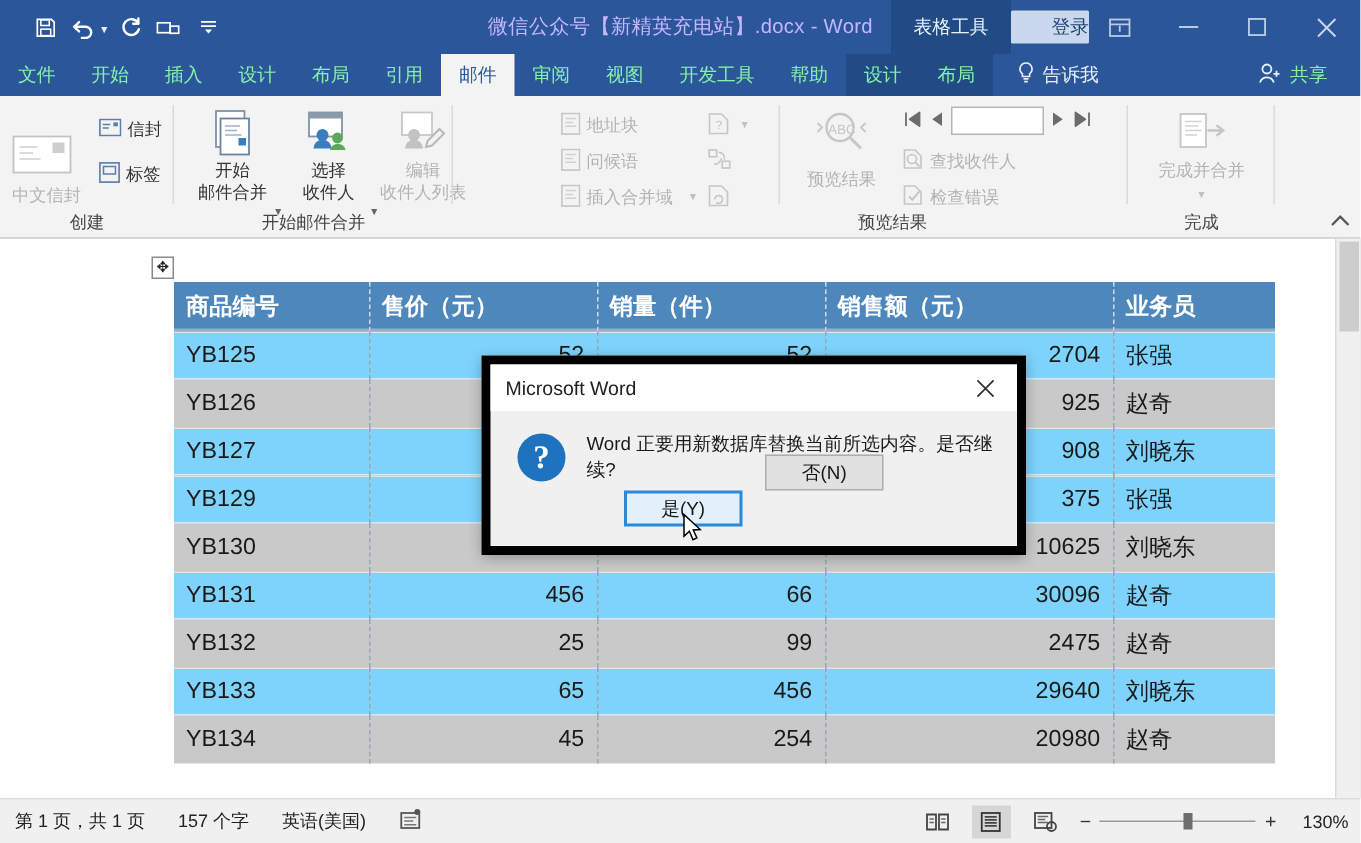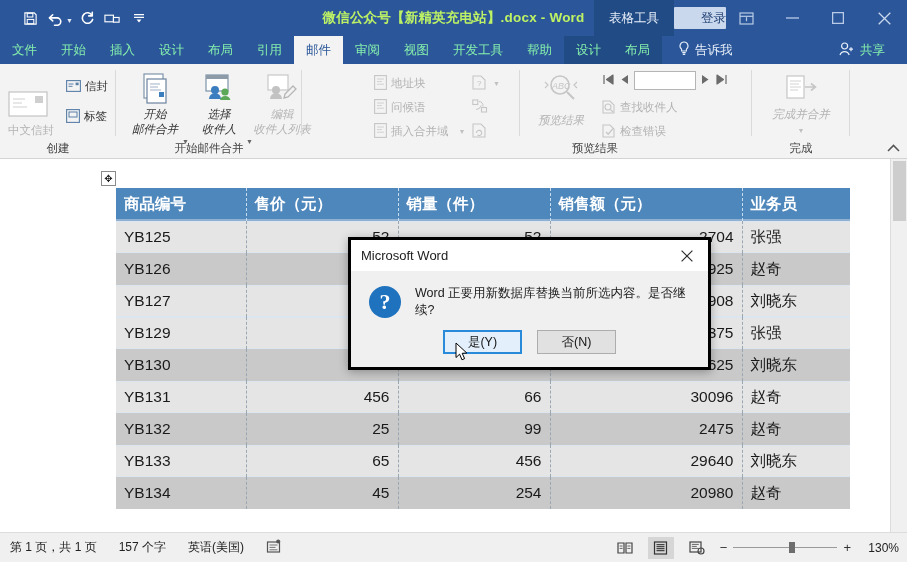--- a/index.html
+++ b/index.html
@@ -19,21 +19,21 @@
   .qat { display: flex; align-items: center; gap: 2px; padding-left: 18px; }
   .qat-btn {
     width: 24px; height: 24px; display: flex; align-items: center; justify-content: center;
     color: #fff;
   }
   .qat-btn svg { display: block; }
   .qat-caret { font-size: 7px; color: #e4ecf7; margin-left: -4px; margin-top: 5px; }
   .title-text {
     position: absolute; left: 0; right: 0; top: 0; height: 36px;
     display: flex; align-items: center; justify-content: center;
-    color: #bef264; font-size: 13.5px; pointer-events: none; letter-spacing: .2px; font-weight: bold;
+    color: #c4b5fd; font-size: 13.5px; pointer-events: none; letter-spacing: .2px;
   }
   .tabtools {
     position: absolute; left: 594px; top: 0; width: 80px; height: 36px;
     background: #204b85; display: flex; align-items: center; justify-content: center;
   }
   .tabtools span { color: #e9f0fa; font-size: 12.5px; }
   .signin {
     position: absolute; left: 674px; top: 7px; width: 52px; height: 22px;
     background: #c9d8ec; display: flex; align-items: center; justify-content: flex-end;
     border-radius: 1px;
@@ -69,21 +69,21 @@
   }
   .rgroup .glabel {
     position: absolute; bottom: 2px; width: 100%; text-align: center;
     font-size: 11.5px; color: #444;
   }
   .rgroup .gsep {
     position: absolute; right: 0; top: 6px; bottom: 22px; width: 1px; background: #dadada;
   }
   .bigbtn {
     position: absolute; display: flex; flex-direction: column; align-items: center;
-    width: 62px; top: 4px; font-style: italic;
+    width: 62px; top: 4px;
   }
   .bigbtn .ico { height: 38px; display: flex; align-items: flex-end; justify-content: center; }
   .bigbtn .lbl {
     font-size: 11.5px; color: #333; line-height: 13px; text-align: center; margin-top: 2px;
   }
   .bigbtn.dis .lbl { color: #b3b3b3; }
   .smallbtn {
     position: absolute; display: flex; align-items: center; gap: 4px; height: 21px;
     font-size: 11.5px; color: #333;
   }
@@ -138,30 +138,30 @@
     text-align: left; padding: 6px 8px; height: 30px;
     border-right: 1px dashed #c9dcef;
   }
   table.doc th:last-child { border-right: none; }
   table.doc td {
     font-size: 15.5px; color: #1a1a1a; height: 32px; padding: 3px 8px;
     border-right: 1px dashed #9aa6b2;
   }
   table.doc td:last-child { border-right: none; }
   table.doc td.num { text-align: right; }
-  table.doc tr.odd td { background: #e5e5e5; }
+  table.doc tr.odd td { background: #7dd3fc; }
   table.doc tr.even td { background: #c9c9c9; }
   table.doc tr.odd { outline: 0px; }
   table.doc tr.odd td { box-shadow: inset 0 1px 0 #dce6f1, inset 0 -1px 0 #dce6f1; }
   table.doc thead tr th { box-shadow: inset 0 -2px 0 #8fb0d0; }
 
   
   .dialog {
-    position: absolute; left: 348px; top: 237px; width: 363px; height: 133px;
-    background: #f0f0f0; border: 3px solid #000000;
+    position: absolute; left: 321px; top: 237px; width: 363px; height: 133px;
+    background: #f0f0f0; border: 6px solid #000000;
     box-shadow: 0 2px 9px rgba(0,0,0,.30); z-index: 40;
   }
   .dlg-title {
     height: 31px; background: #fff; display: flex; align-items: center;
     padding-left: 10px; position: relative;
   }
   .dlg-title span.t { font-size: 13px; color: #202020; }
   .dlg-close {
     position: absolute; right: 0; top: 0; width: 42px; height: 31px;
     display: flex; align-items: center; justify-content: center; color: #333; font-size: 14px;
@@ -175,21 +175,21 @@
   }
   .dlg-msg { font-size: 12.5px; color: #1a1a1a; line-height: 17px; }
   .dlg-buttons {
     position: absolute; left: 0; right: 0; bottom: 13px;
     display: flex; justify-content: center; gap: 15px;
   }
   .dlg-btn {
     width: 79px; height: 24px; display: flex; align-items: center; justify-content: center;
     font-size: 12.5px; color: #151515; background: #e1e1e1; border: 1px solid #adadad;
   }
-  .dlg-btn.primary { background: #e3f0fb; border: 2px solid #2a8ada; }
+  .dlg-btn.primary { background: #e3f0fb; border: 2px solid #2a8ada; margin-top: 24px; }
   .cursor {
     position: absolute; left: 455px; top: 342px; width: 13px; height: 20px; z-index: 60;
   }
 
   
   .statusbar {
     position: absolute; left: 0; bottom: 0; width: 907px; height: 30px;
     background: #f0f0f0; border-top: 1px solid #dcdcdc;
     display: flex; align-items: center; font-size: 12px; color: #222;
   }

